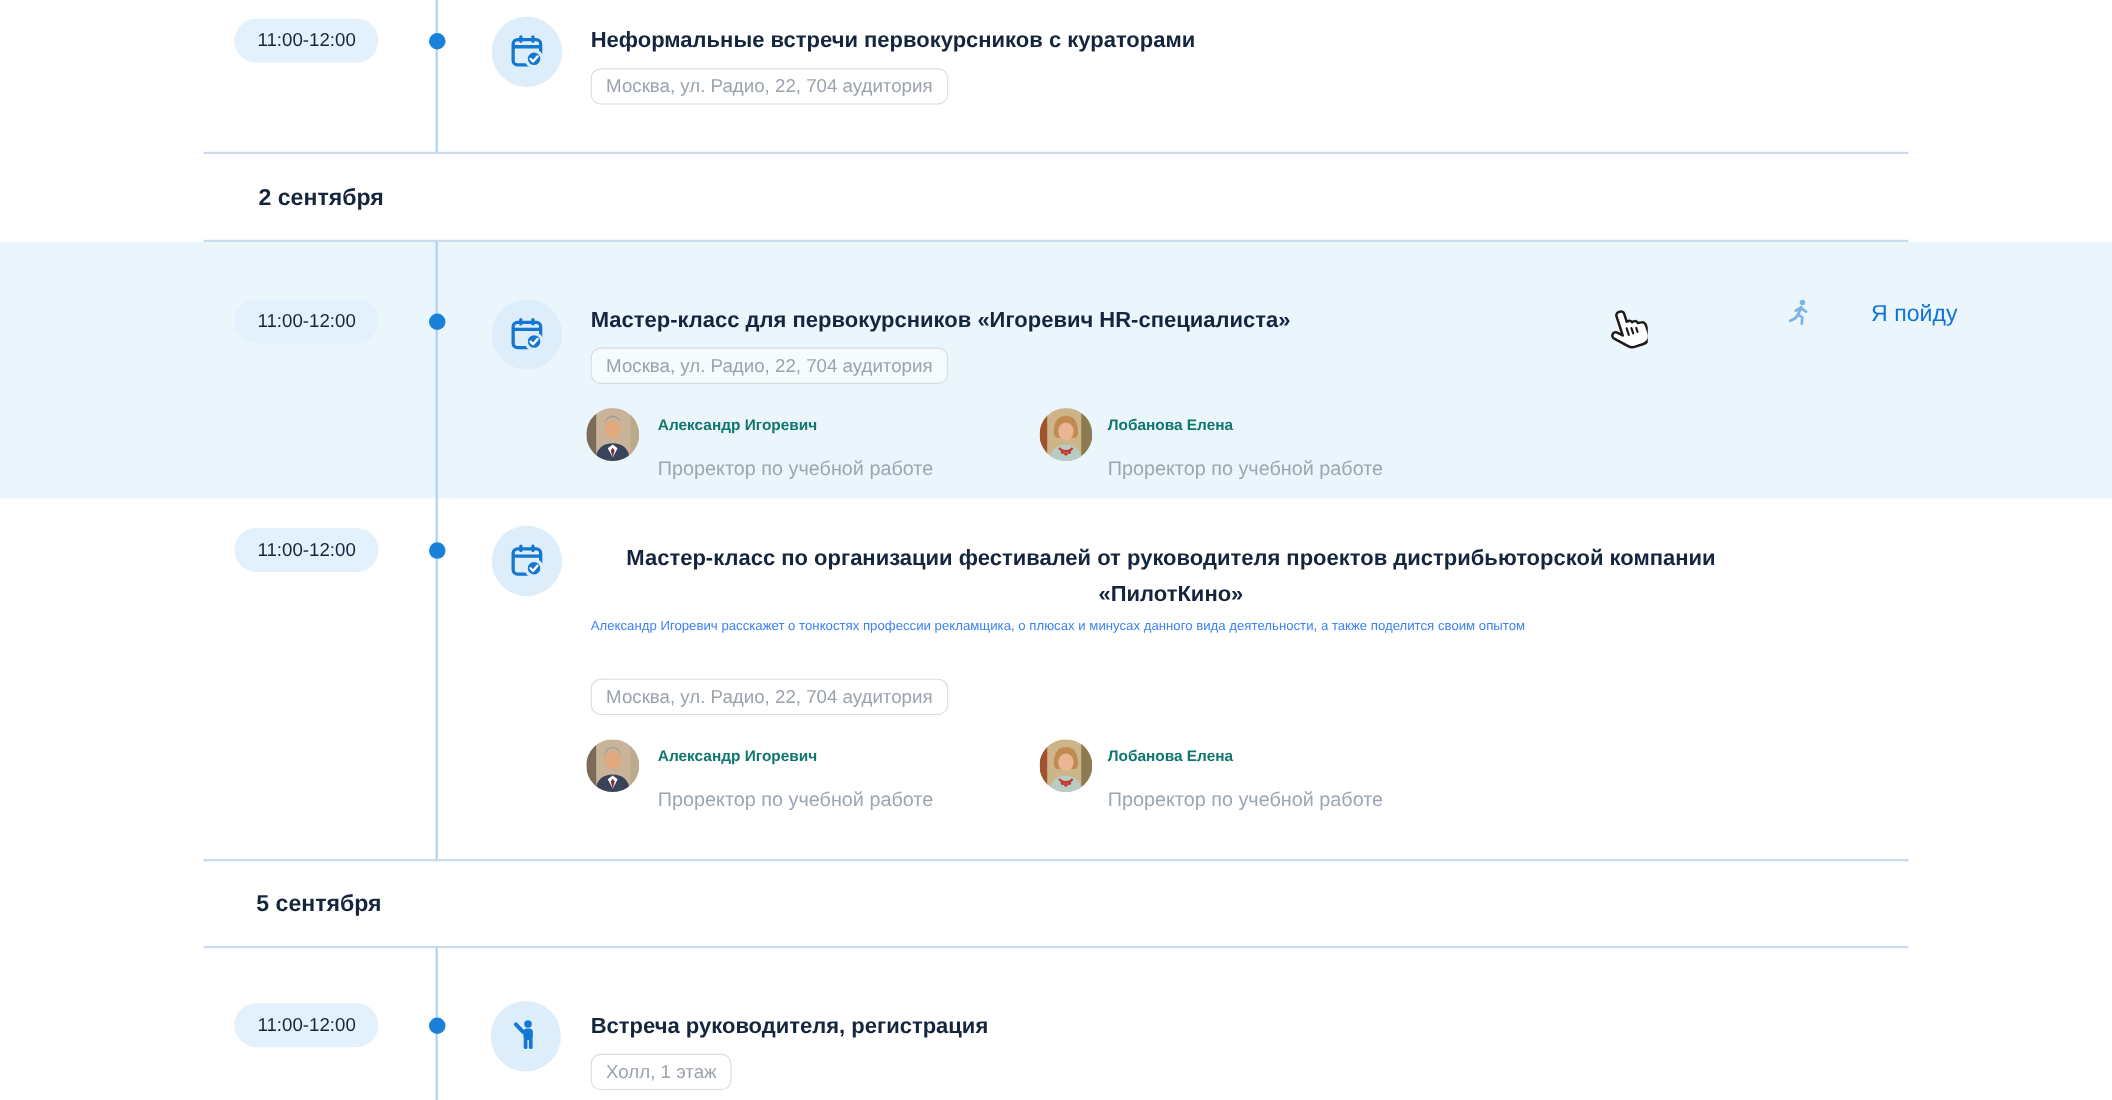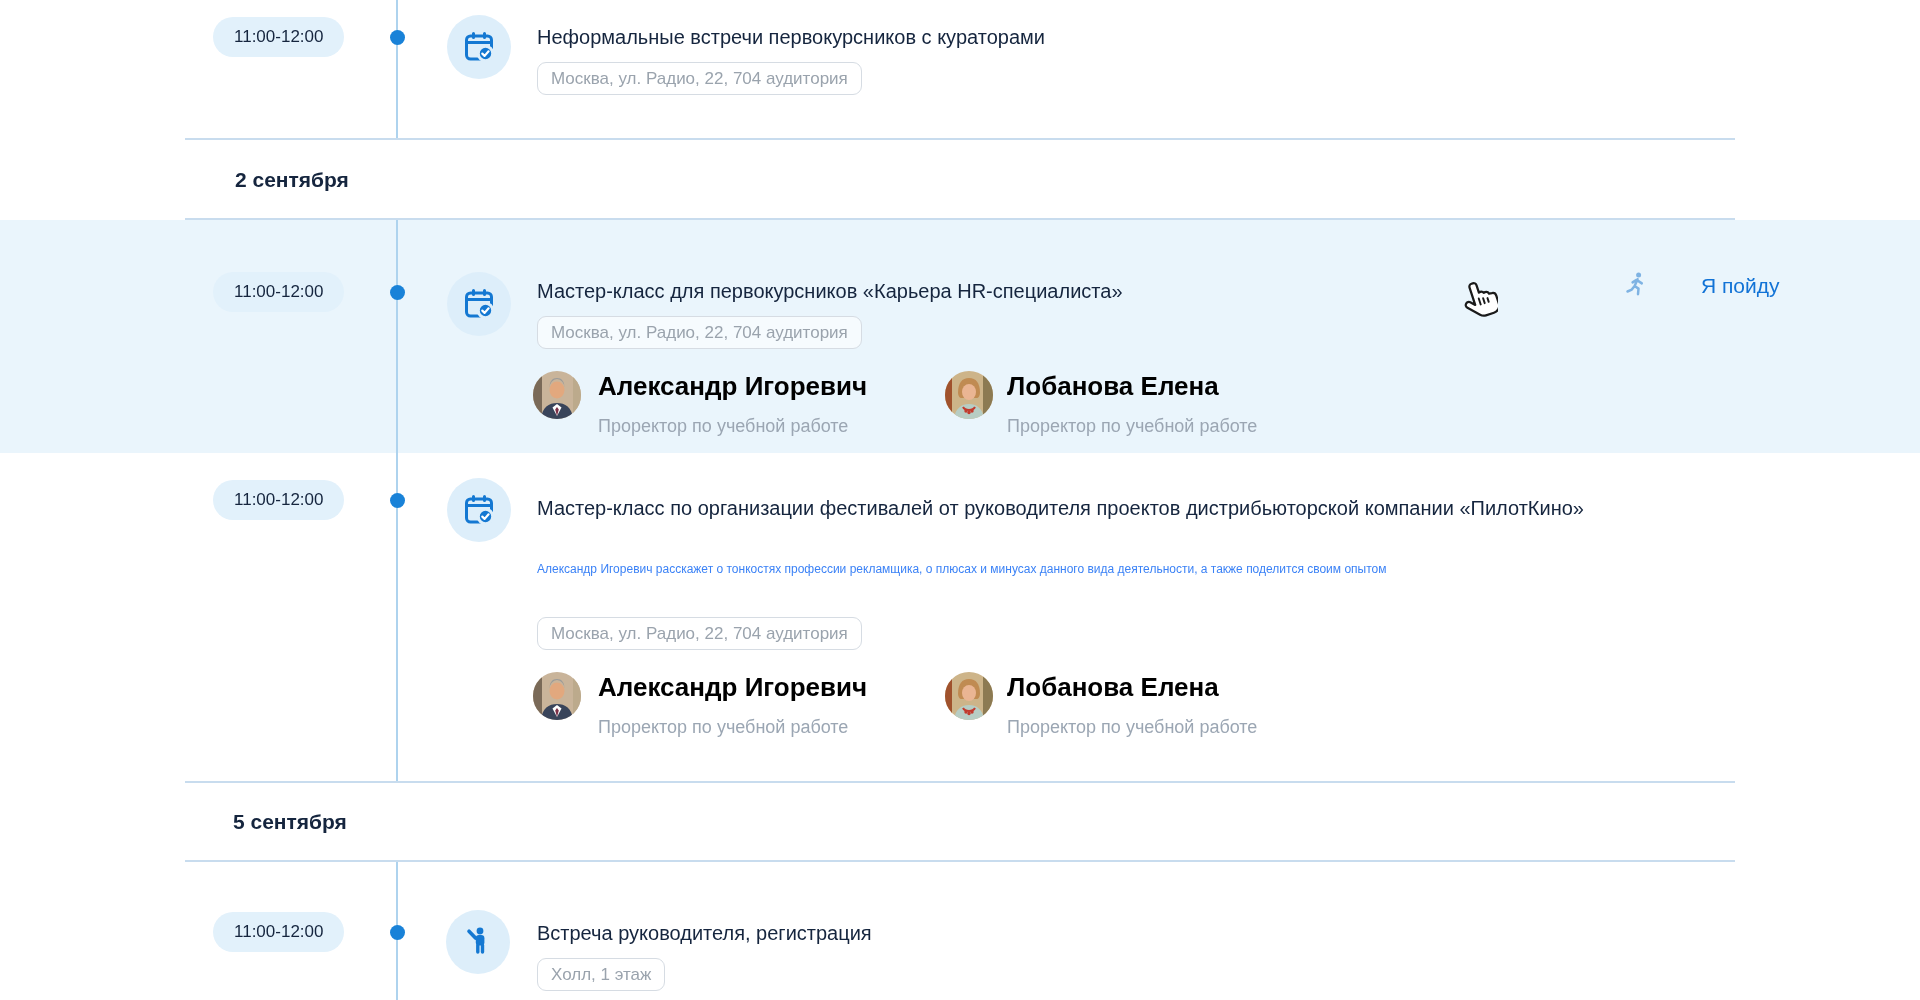--- a/index.html
+++ b/index.html
@@ -7,28 +7,28 @@
           font-family:"Liberation Sans","DejaVu Sans",sans-serif;color:#15253e;}
   .abs{position:absolute;}
   .band{position:absolute;left:0;width:1920px;background:#eaf5fc;}
   .vline{position:absolute;left:396px;width:2px;background:#aed3ee;}
   .divider{position:absolute;left:185px;width:1550px;height:2px;background:#c8dcee;}
   .pill{position:absolute;height:40px;line-height:40px;border-radius:20px;background:#e2f1fb;
         padding:0 21px;font-size:17px;font-weight:500;color:#15253e;white-space:nowrap;}
   .dot{position:absolute;width:15px;height:15px;border-radius:50%;background:#1982d8;}
   .icircle{position:absolute;width:64px;height:64px;border-radius:50%;background:#ddeefa;
            display:flex;align-items:center;justify-content:center;}
-  .title{position:absolute;font-size:20px;font-weight:400;line-height:32px;color:#15253e;white-space:nowrap;}
+  .title{position:absolute;font-size:20px;font-weight:700;line-height:32px;color:#15253e;white-space:nowrap;text-align:center;}
   .title.wrap{white-space:normal;}
   .desc{position:absolute;font-size:12px;line-height:26px;color:#3b82f6;}
   .chip{position:absolute;height:33px;line-height:31px;box-sizing:border-box;border:1px solid #d6dce3;
         border-radius:9px;background:rgba(255,255,255,.55);padding:0 13px;font-size:17px;color:#9aa3ad;white-space:nowrap;}
   .heading{position:absolute;font-size:21px;font-weight:700;color:#15253e;}
   .avatar{position:absolute;width:48px;height:48px;border-radius:50%;overflow:hidden;}
-  .name{position:absolute;font-size:26px;font-weight:700;color:#000000;line-height:24px;white-space:nowrap;}
+  .name{position:absolute;font-size:14px;font-weight:700;color:#0f766e;line-height:24px;white-space:nowrap;}
   .role{position:absolute;font-size:18px;color:#9ba6b3;line-height:23px;white-space:nowrap;margin-top:12px;}
   .golink{position:absolute;font-size:21px;font-weight:500;color:#1273d6;line-height:26px;white-space:nowrap;cursor:pointer;}
 </style>
 </head>
 <body>
 
 <div class="screen">
 
   <div class="band" style="top:220px;height:233px;"></div>
 
@@ -64,21 +64,21 @@
     <span class="dot" style="left:390px;top:285px;"></span>
     <span class="icircle" style="left:447px;top:272px;">
       <svg width="36" height="36" viewBox="0 0 36 36" fill="none">
         <path d="M12.5 4.5v4M23.5 4.5v4" stroke="#1478d2" stroke-width="3" stroke-linecap="round"></path>
         <rect x="5.5" y="7" width="25" height="23" rx="4" stroke="#1478d2" stroke-width="3"></rect>
         <path d="M5.5 13.5h25" stroke="#1478d2" stroke-width="3"></path>
         <circle cx="24.5" cy="24.5" r="7.2" fill="#1478d2" stroke="#ddeefa" stroke-width="3"></circle>
         <path d="M21.3 24.6l2.3 2.3 4-4.6" stroke="#fff" stroke-width="2.2" stroke-linecap="round" stroke-linejoin="round" fill="none"></path>
       </svg>
     </span>
-    <div class="title" style="left:537px;top:275px;">Мастер-класс для первокурсников «Карьера HR-специалиста»</div>
+    <div class="title" style="left:537px;top:275px;">Мастер-класс для первокурсников «Игоревич HR-специалиста»</div>
     <span class="chip" style="left:537px;top:316px;">Москва, ул. Радио, 22, 704 аудитория</span>
 
     <span class="avatar" style="left:533px;top:371px;">
       <svg width="48" height="48" viewBox="0 0 48 48">
         <rect width="48" height="48" fill="#c9b49a"></rect>
           <rect width="9" height="48" fill="#7a6a58"></rect>
         <rect x="40" width="8" height="48" fill="#bcaa8c"></rect>
         <path d="M16.5 17a7.5 9 0 0 1 15 0c0-7-3-10-7.5-10s-7.5 3-7.5 10z" fill="#9b9b99"></path>
         <ellipse cx="24" cy="19" rx="7.5" ry="8.5" fill="#e2a87e"></ellipse>
         <path d="M8 48c1-12 8-16 16-16s15 4 16 16z" fill="#39445a"></path>

